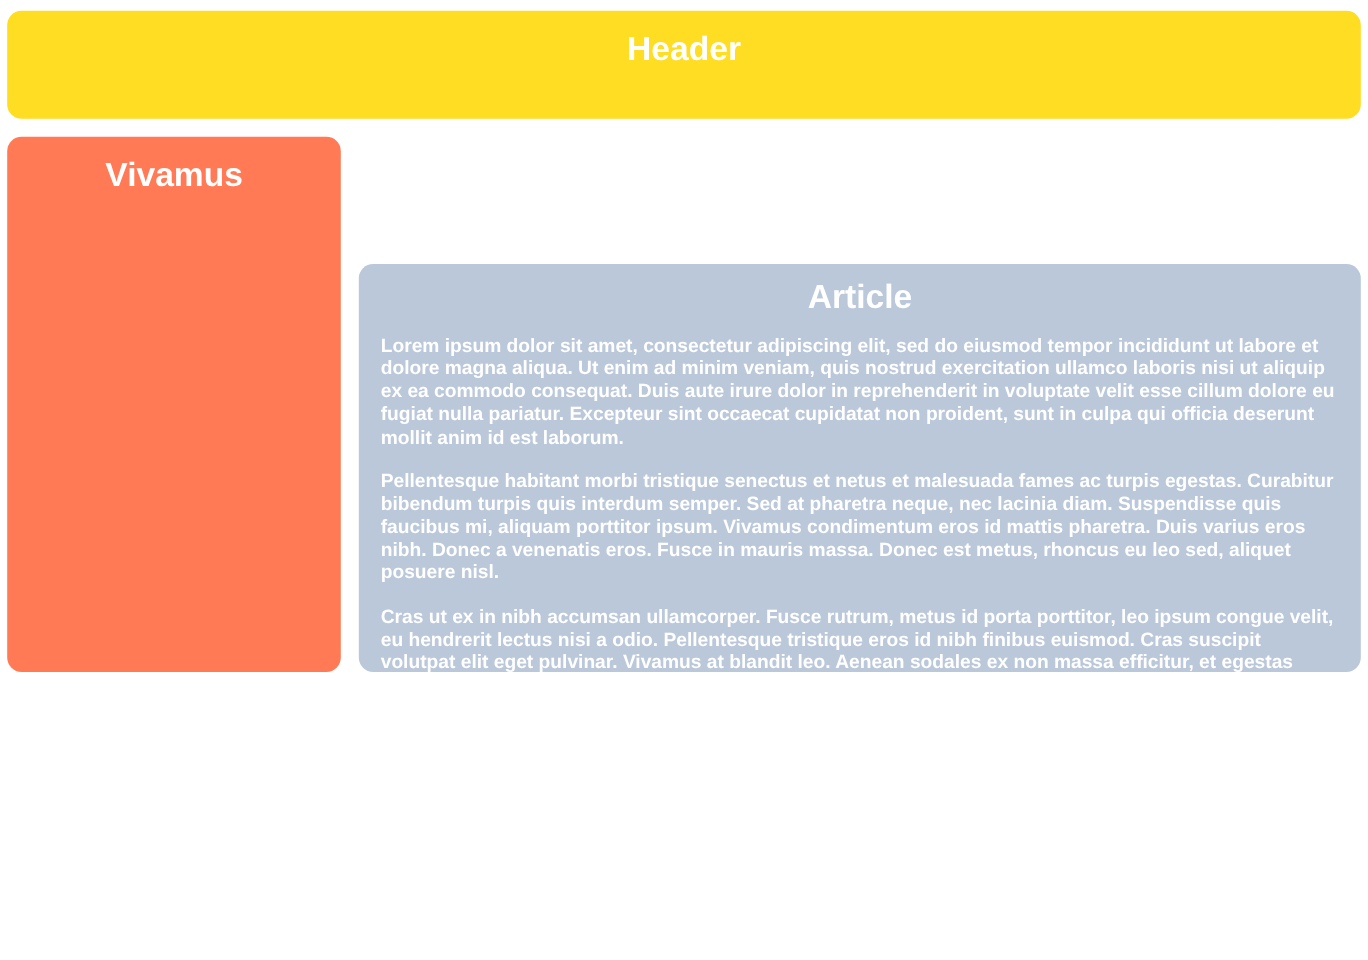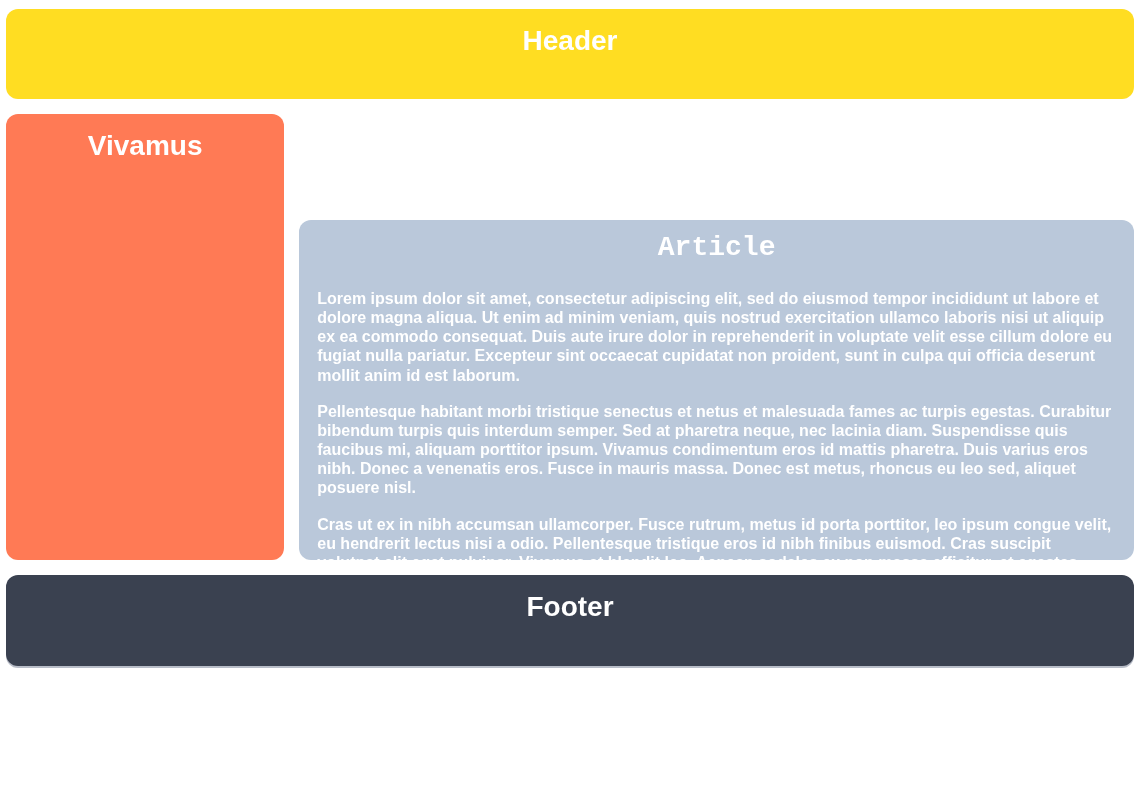--- a/index.html
+++ b/index.html
@@ -41,24 +41,24 @@
     line-height: 1.1;
   }
 
   .header  { grid-area: header;  background: var(--header-bg,  #ffdd22); }
   .sidebar { grid-area: sidebar; background: var(--sidebar-bg, #ff7a55); }
   .nav     { grid-area: nav;     background: var(--nav-bg,     #00d8f6); }
   .article { grid-area: article; background: var(--article-bg, #bac8da); }
   .footer  { grid-area: footer;  background: var(--footer-bg,  #3a4150);
              box-shadow: 0 2px 0 rgba(125, 135, 155, 0.55); }
 
-  .article .box-title { margin-top: 13px; font-family: Liberation Mono, monospace; }
+  .article .box-title { margin-top: 13px; }
 
   .article-body {
-    margin-top: 25px;
+    margin-top: 15px;
     padding: 0 18px;
     font-size: 16px;
     line-height: 1.2;
   }
 
   .article-body p {
     margin: 0 0 17px 0;
   }
 </style>
 </head>
@@ -77,17 +77,14 @@
 
   <article class="box article">
     <span class="box-title">Article</span>
     <div class="article-body">
       <p>Lorem ipsum dolor sit amet, consectetur adipiscing elit, sed do eiusmod tempor incididunt ut labore et dolore magna aliqua. Ut enim ad minim veniam, quis nostrud exercitation ullamco laboris nisi ut aliquip ex ea commodo consequat. Duis aute irure dolor in reprehenderit in voluptate velit esse cillum dolore eu fugiat nulla pariatur. Excepteur sint occaecat cupidatat non proident, sunt in culpa qui officia deserunt mollit anim id est laborum.</p>
       <p>Pellentesque habitant morbi tristique senectus et netus et malesuada fames ac turpis egestas. Curabitur bibendum turpis quis interdum semper. Sed at pharetra neque, nec lacinia diam. Suspendisse quis faucibus mi, aliquam porttitor ipsum. Vivamus condimentum eros id mattis pharetra. Duis varius eros nibh. Donec a venenatis eros. Fusce in mauris massa. Donec est metus, rhoncus eu leo sed, aliquet posuere nisl.</p>
       <p>Cras ut ex in nibh accumsan ullamcorper. Fusce rutrum, metus id porta porttitor, leo ipsum congue velit, eu hendrerit lectus nisi a odio. Pellentesque tristique eros id nibh finibus euismod. Cras suscipit volutpat elit eget pulvinar. Vivamus at blandit leo. Aenean sodales ex non massa efficitur, et egestas neque dapibus. In consequat hendrerit ex, nec finibus magna faucibus eu. Aliquam a libero non erat sollicitudin condimentum. In ac fringilla nisi. Sed pharetra ut turpis id luctus. Proin posuere tortor ac tempus luctus. Donec vitae est et neque faucibus posuere. Class aptent taciti sociosqu ad litora torquent per conubia nostra, per inceptos himenaeos.</p>
     </div>
   </article>
 
-  <footer class="box footer">
-    <span class="box-title">Footer</span>
-  </footer>
 
 </div>
 
 </body></html>

